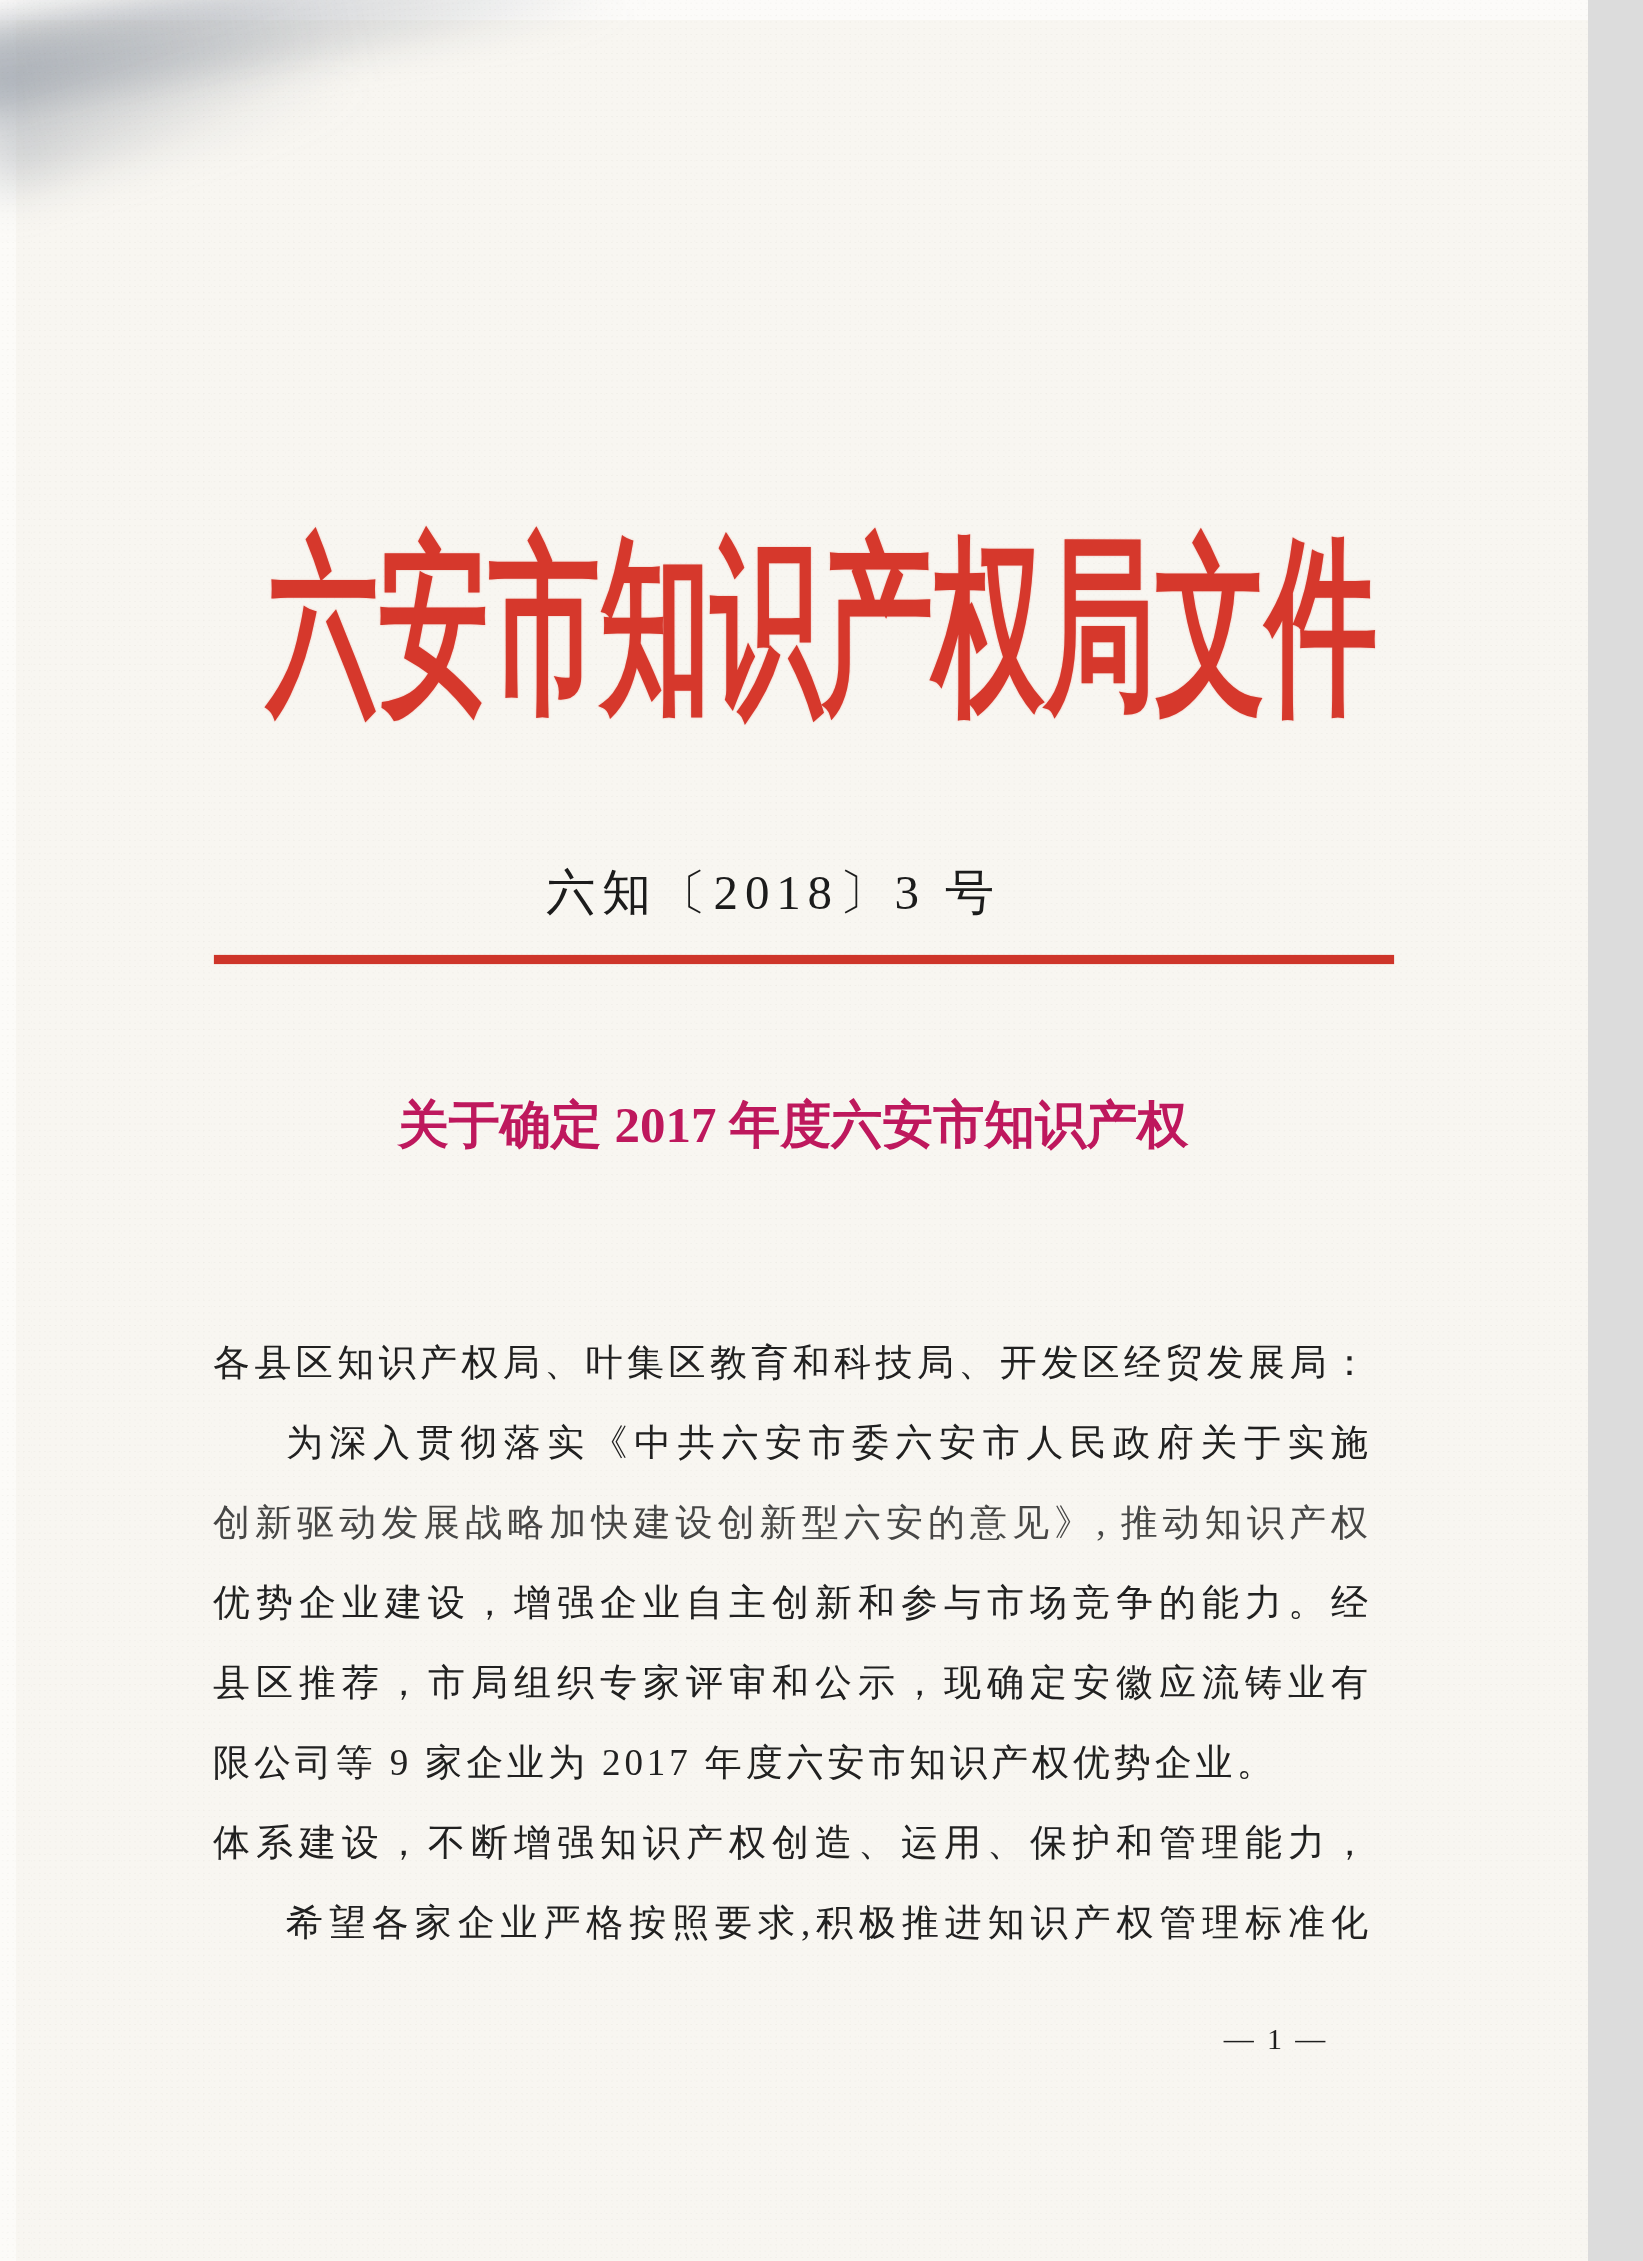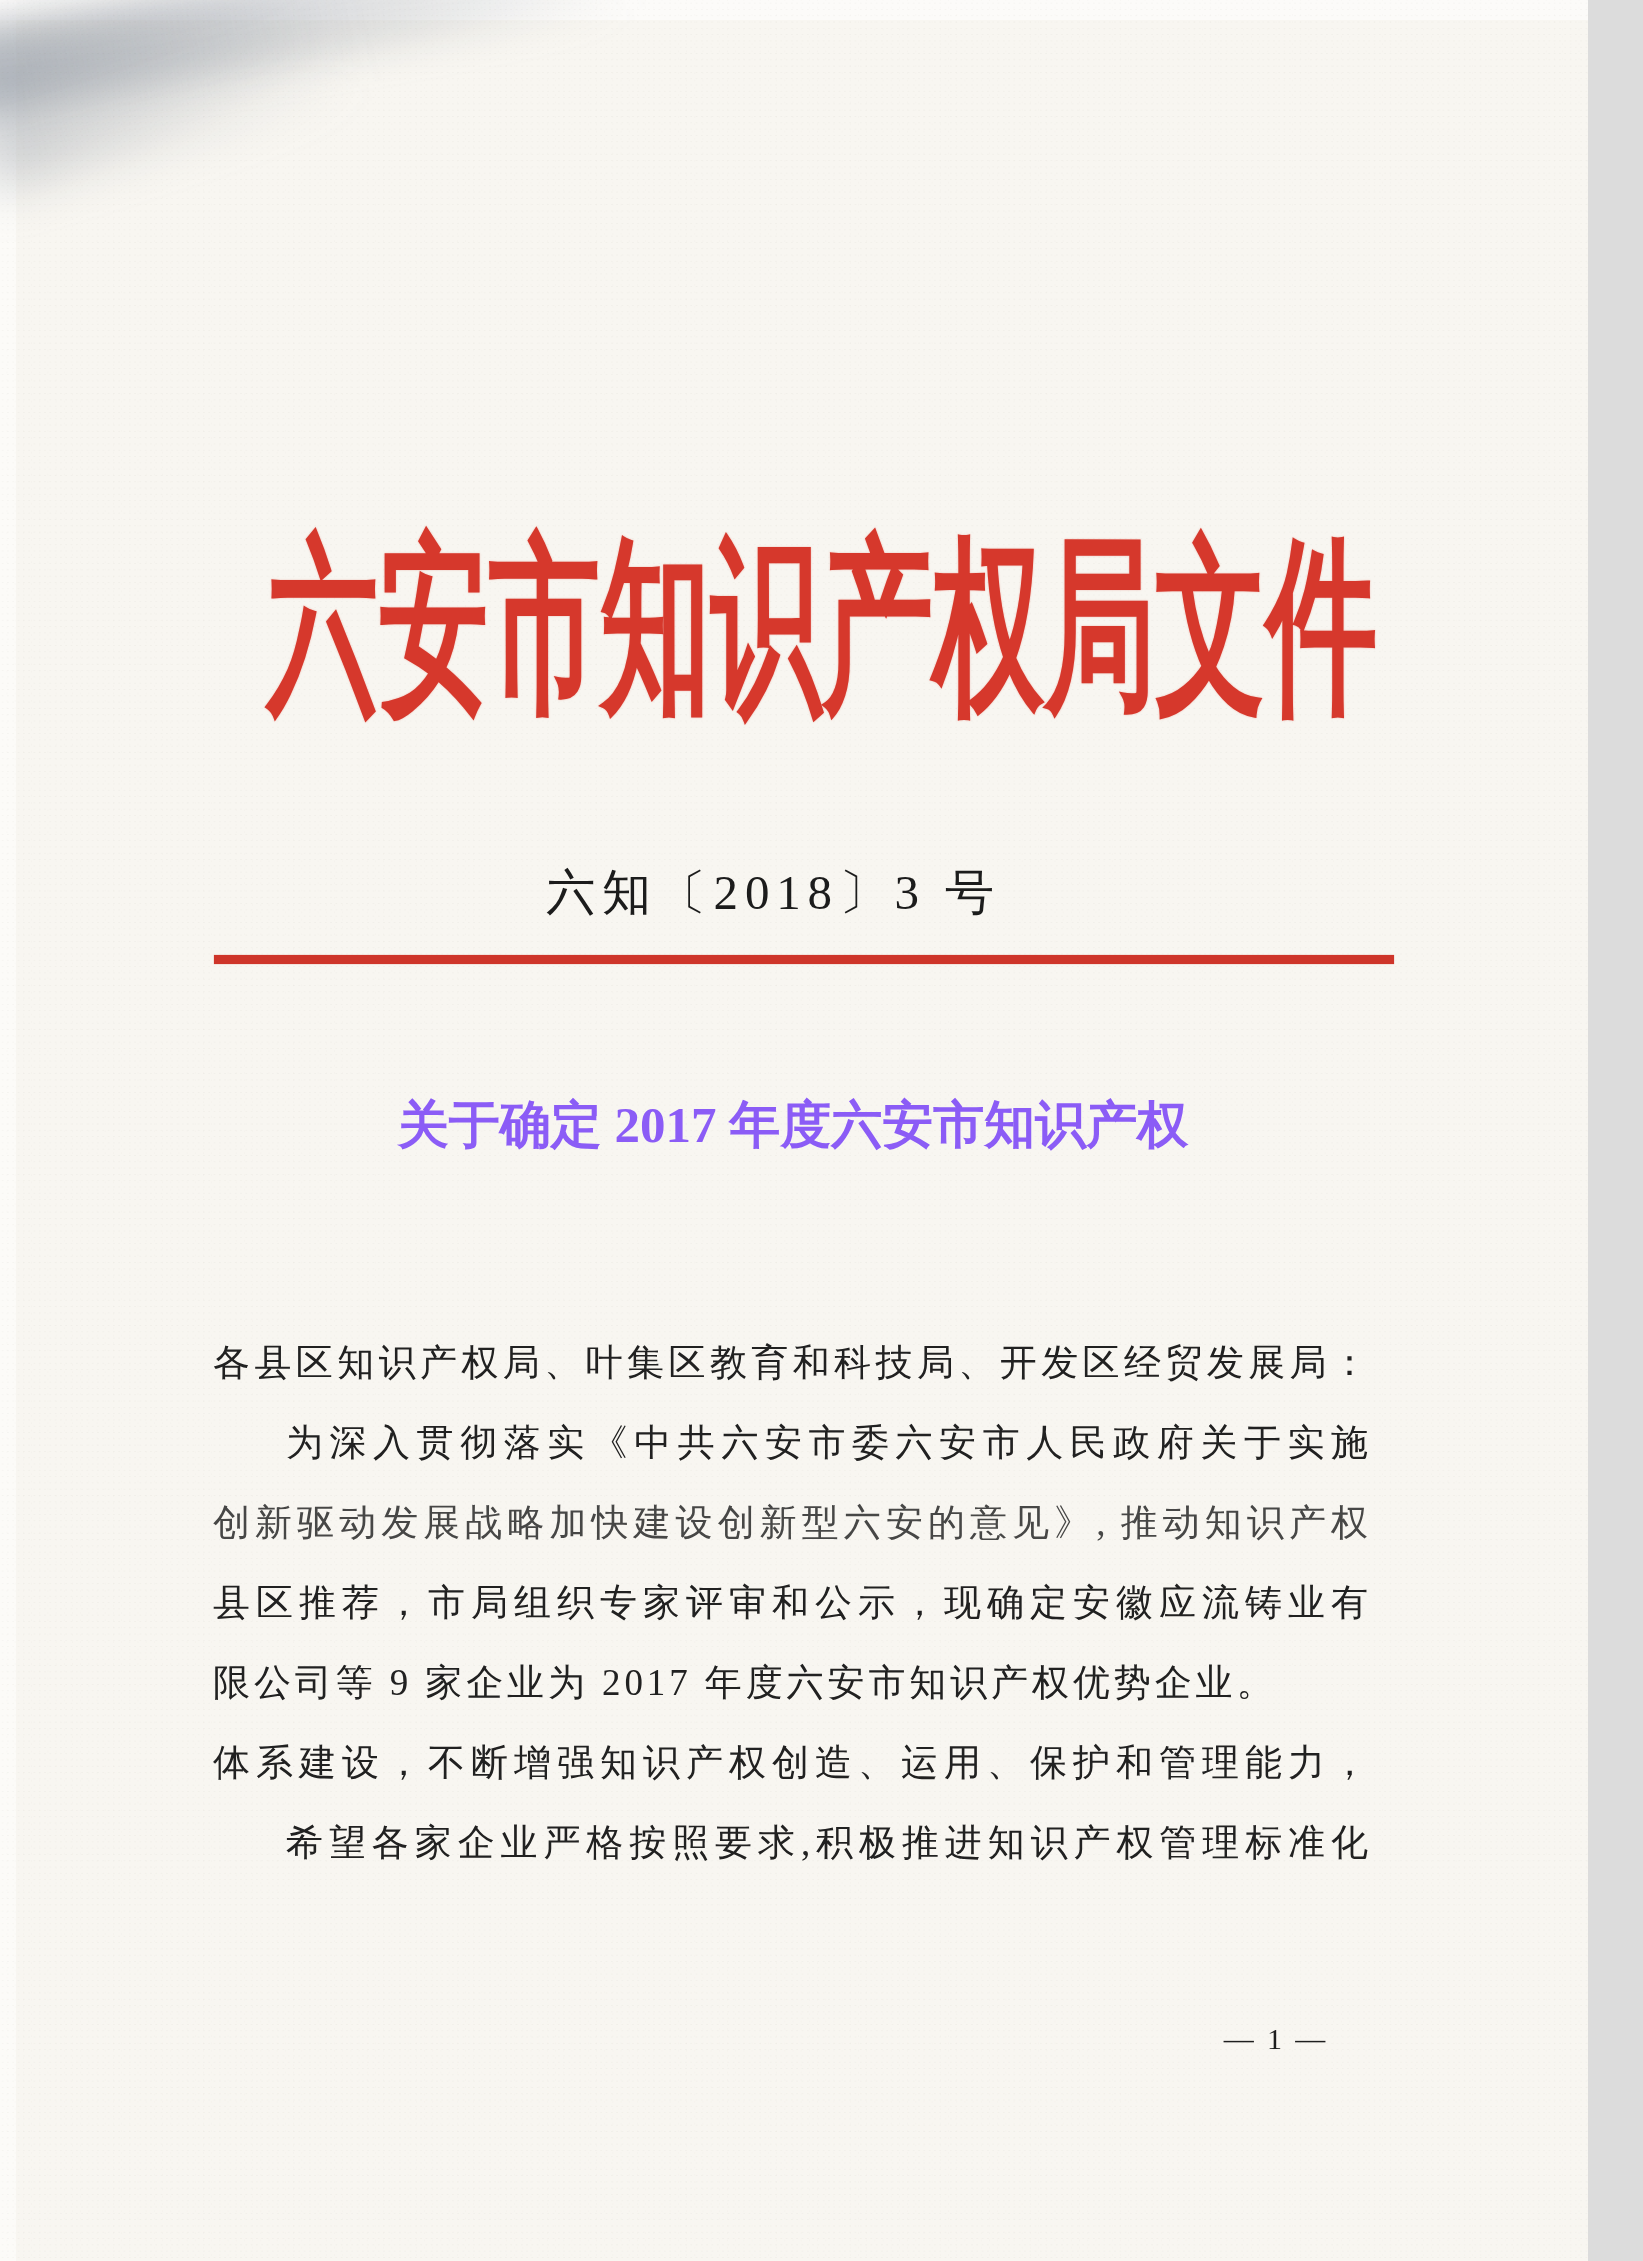--- a/index.html
+++ b/index.html
@@ -56,21 +56,21 @@
   .red-rule{
     position:absolute;left:214px;top:955px;
     width:1180px;height:9.2px;
     background:#ce352a;
     box-shadow:0 0 1px rgba(206,53,42,.6);
   }
   .notice-title{
     position:absolute;left:213px;top:1085px;width:1160px;
     text-align:center;
     font-size:51px;line-height:81px;font-weight:bold;
-    color:#8b5cf6;
+    color:#be185d;
   }
   .body-block{
     position:absolute;left:213px;top:1323px;width:1156px;
     font-size:37px;color:#212121;
   }
   .body-line{
     height:80px;line-height:80px;
     letter-spacing:1px;
     text-align:justify;
     text-align-last:justify;
@@ -109,20 +109,21 @@
   <div class="red-rule"></div>
 
   <div class="notice-title">
     <div>关于确定 2017 年度六安市知识产权</div>
   </div>
 
   <div class="body-block">
     <div class="body-line">各县区知识产权局、叶集区教育和科技局、开发区经贸发展局：</div>
     <div class="body-line indent">为深入贯彻落实《中共六安市委六安市人民政府关于实施</div>
     <div class="body-line smudge">创新驱动发展战略加快建设创新型六安的意见》, 推动知识产权</div>
+    <div class="body-line">优势企业建设，增强企业自主创新和参与市场竞争的能力。经</div>
     <div class="body-line">县区推荐，市局组织专家评审和公示，现确定安徽应流铸业有</div>
     <div class="body-line no-justify">限公司等 9 家企业为 2017 年度六安市知识产权优势企业。</div>
     <div class="body-line">体系建设，不断增强知识产权创造、运用、保护和管理能力，</div>
     <div class="body-line indent">希望各家企业严格按照要求,积极推进知识产权管理标准化</div>
   </div>
 
   <div class="page-number">— 1 —</div>
 
 </div>
 

